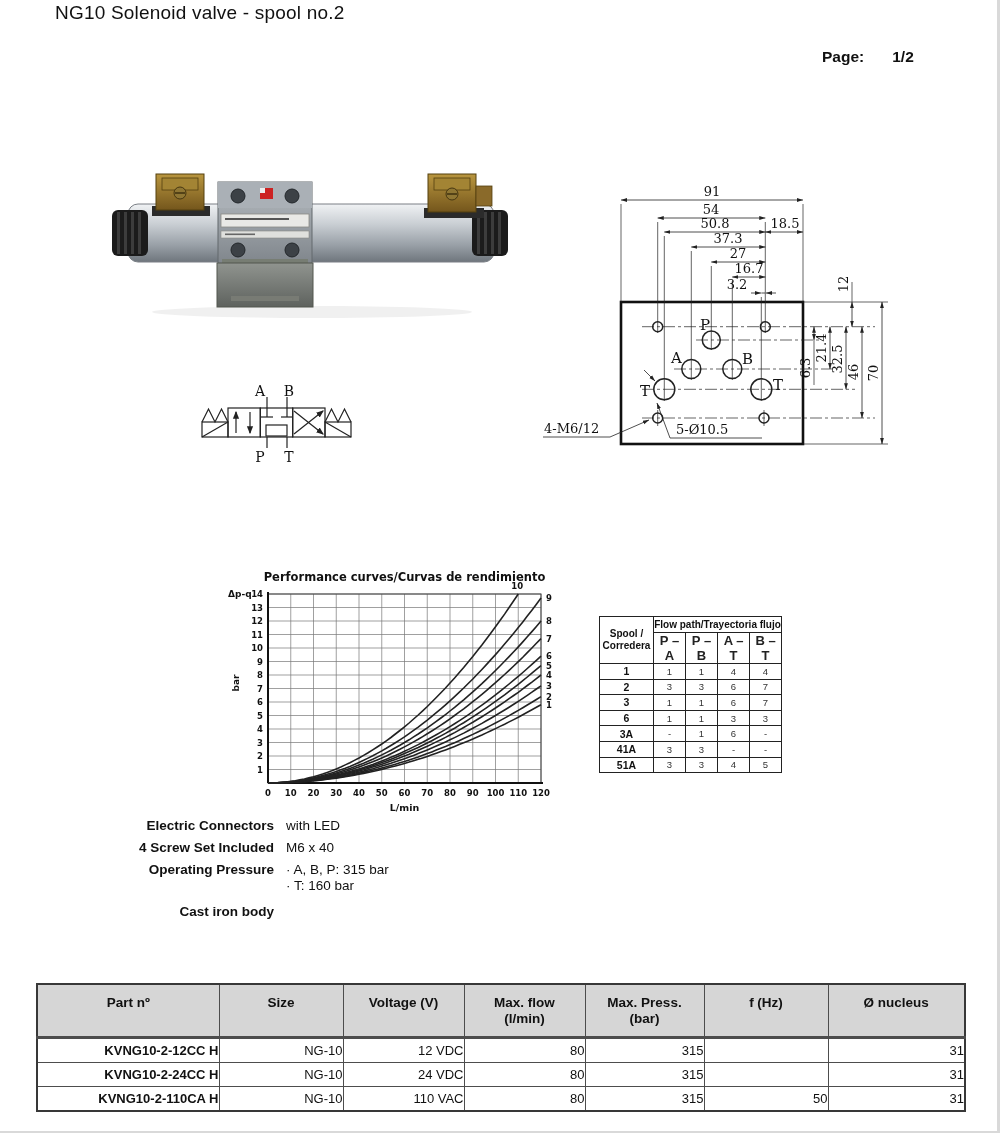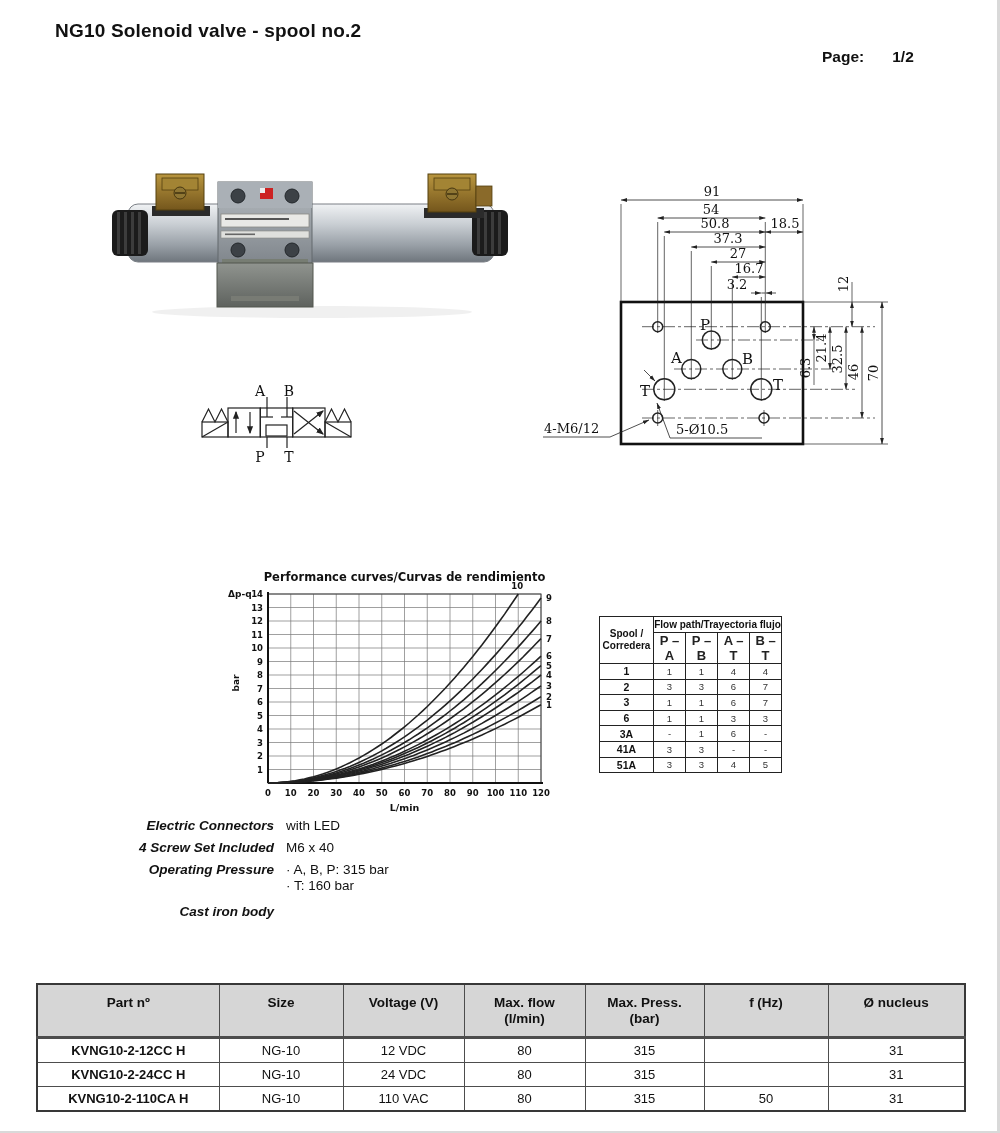--- a/index.html
+++ b/index.html
@@ -1,49 +1,49 @@
 <!DOCTYPE html>
 <html><head>
 <meta charset="utf-8">
 <style>
   html,body{margin:0;padding:0;background:#ffffff;}
   .page{position:relative;width:1000px;height:1133px;background:#fff;
         font-family:"Liberation Sans",sans-serif;color:#111;overflow:hidden;}
   .edge-r{position:absolute;right:0;top:0;width:3px;height:100%;background:#d9d9d9;}
   .edge-b{position:absolute;left:0;bottom:0;width:100%;height:2px;background:#d9d9d9;}
 
-  .title{position:absolute;left:55px;top:20px;font-size:19px;font-weight:bold;letter-spacing:.2px;}
+  .title{position:absolute;left:55px;top:2px;font-size:19px;font-weight:normal;letter-spacing:.2px;}
   .pageno{position:absolute;left:822px;top:48px;font-size:15.5px;font-weight:bold;}
   .pageno .val{margin-left:28px;}
 
   .photo{position:absolute;left:100px;top:160px;}
   .drawing{position:absolute;left:530px;top:170px;}
   .schematic{position:absolute;left:190px;top:383px;}
   .chart{position:absolute;left:225px;top:568px;}
 
   
   .spool{position:absolute;left:599px;top:616px;border-collapse:collapse;table-layout:fixed;border-radius:8px;}
   .spool th,.spool td{border:1.2px solid #222;text-align:center;padding:0;background:#fff;}
   .spool .corner{width:53px;font-size:10px;font-weight:bold;line-height:1.25;}
   .spool .group{font-size:10px;font-weight:bold;height:15px;}
   .spool .sub{width:31px;font-size:13px;font-weight:bold;color:#222;height:14px;}
   .spool .sp{font-size:10.5px;font-weight:bold;height:14.6px;}
   .spool .v{font-size:9.5px;color:#333;}
 
   
   .specs{position:absolute;left:80px;top:818px;width:420px;}
   .specrow{display:flex;margin-bottom:6px;line-height:16px;font-size:13.5px;}
-  .specrow .lbl{width:194px;text-align:right;font-weight:bold;font-style:italic;}
+  .specrow .lbl{width:194px;text-align:right;font-weight:bold;}
   .specrow .vals{margin-left:12px;}
 
   
   .parts{position:absolute;left:36px;top:983px;border-collapse:collapse;table-layout:fixed;width:928px;}
   .parts th{background:#d6d6d6;border:1px solid #4d4d4d;border-bottom:3px solid #4d4d4d;
             font-size:13.5px;font-weight:bold;vertical-align:top;padding-top:10px;height:40px;line-height:16px;}
-  .parts td{border:1px solid #4d4d4d;text-align:center;font-size:13px;height:23px;padding:0;}
+  .parts td{border:1px solid #4d4d4d;text-align:right;font-size:13px;height:23px;padding:0;}
   .parts td.part{font-weight:bold;}
   .parts{border:2px solid #383838;}
   svg text{user-select:none;}
 </style>
 </head>
 <body>
 
 <div class="page">
 
   <div class="title">NG10 Solenoid valve - spool no.2</div>

